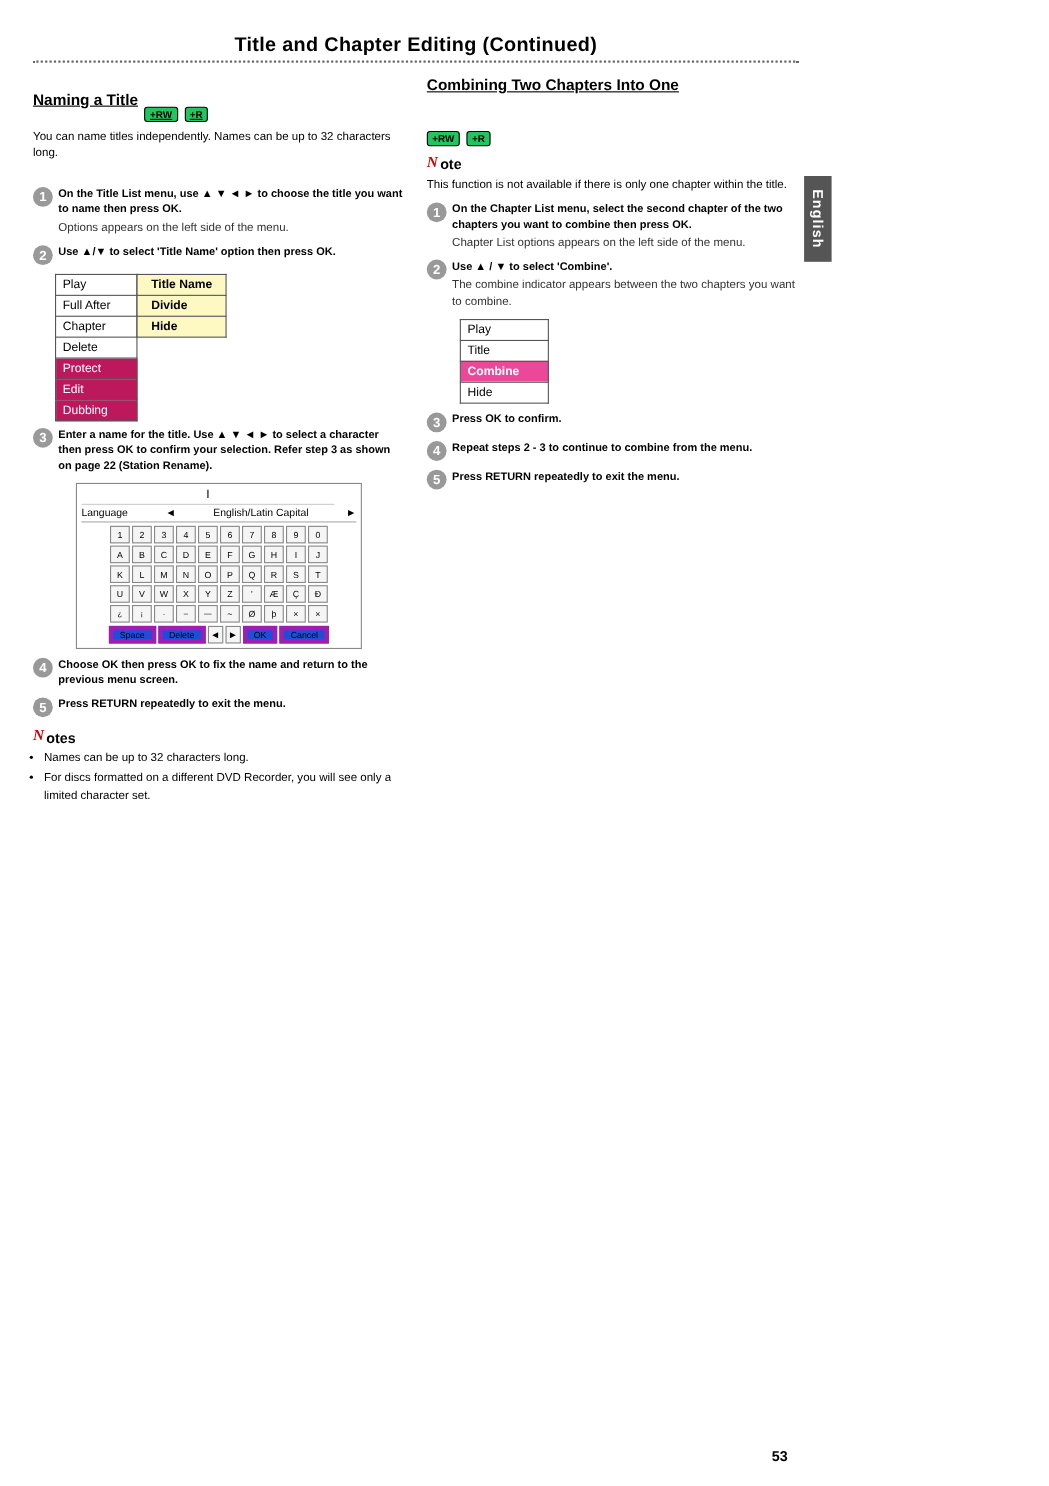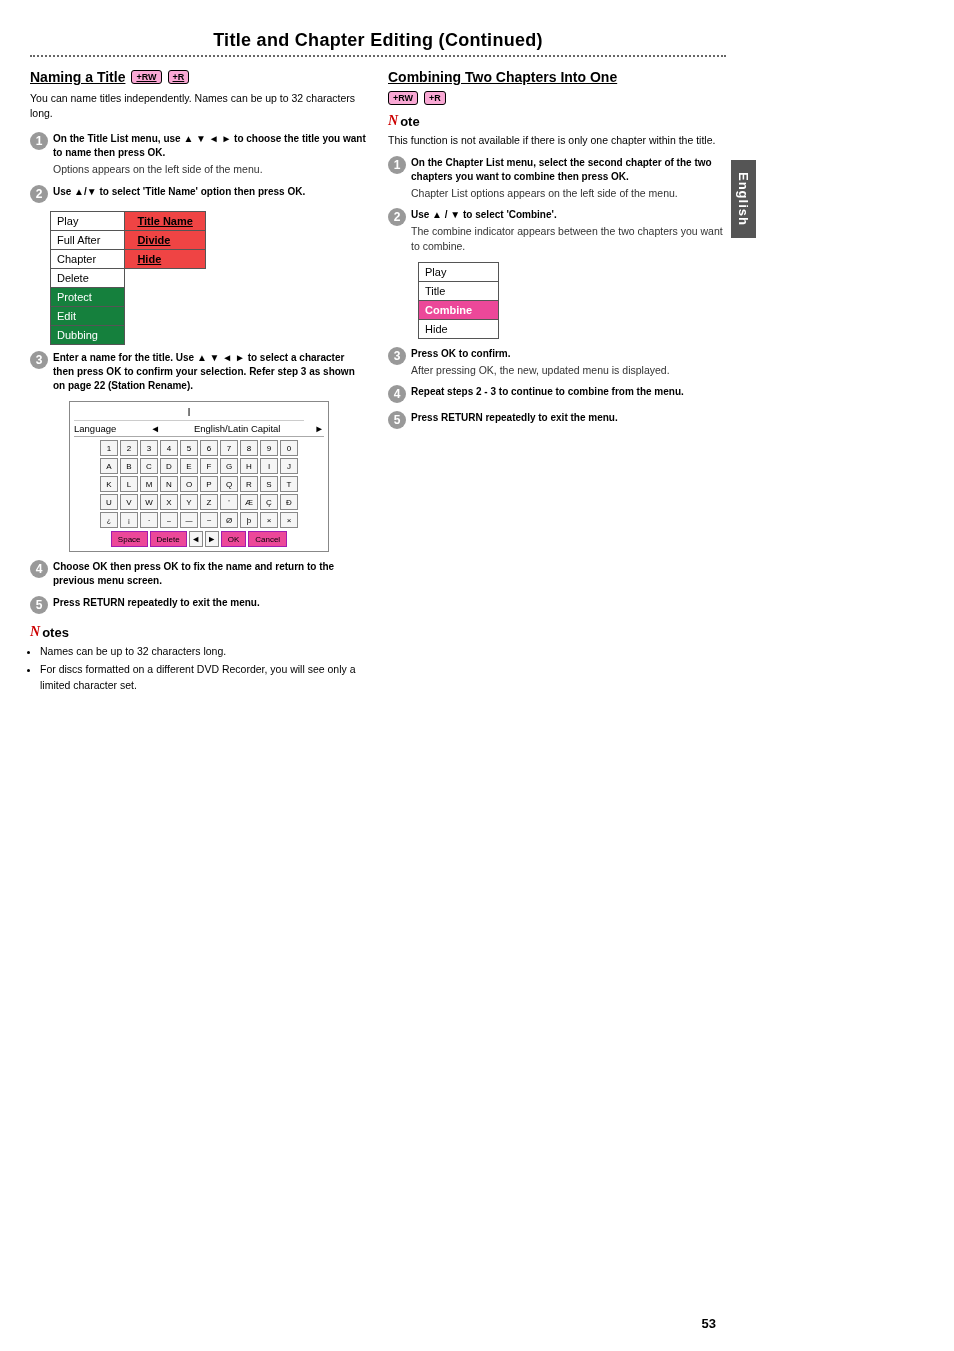--- a/index.html
+++ b/index.html
@@ -54,21 +54,22 @@
       gap: 6px;
     }
     
     .badge {
       display: inline-block;
       border: 1.5px solid #000;
       border-radius: 3px;
       padding: 1px 4px;
       font-size: 9px;
       font-weight: bold;
-      background: #f9a8d4;
+      background: #22c55e;
+      margin-top: 28px;
     }
     
     .step {
       display: flex;
       align-items: flex-start;
       margin-bottom: 8px;
       gap: 5px;
     }
     .step-num {
       min-width: 18px;
@@ -130,24 +131,24 @@
       background: #f5f5f5;
     }
     .keyboard-footer {
       display: flex;
       gap: 2px;
       justify-content: center;
       align-items: center;
       margin-top: 3px;
     }
     .key-wide {
-      border: 1px solid #a21caf;
+      border: 4px solid #a21caf;
       padding: 1px 6px;
       font-size: 8px;
-      background: #ec4899;
+      background: #1d4ed8;
       height: 16px;
       display: flex;
       align-items: center;
     }
     .key-arrow {
       border: 1px solid #888;
       width: 14px;
       height: 16px;
       font-size: 9px;
       display: flex;
@@ -242,35 +243,34 @@
       border-collapse: collapse;
     }
     .main-menu td {
       border: 1px solid #555;
       padding: 3px 24px 3px 6px;
       font-size: 11px;
       min-width: 70px;
       background: #fff;
     }
     .main-menu td.active {
-      background: #15803d;
+      background: #be185d;
       color: #fff;
     }
     .popup-menu {
       border-collapse: collapse;
       margin-left: -1px;
     }
     .popup-menu td {
       border: 1px solid #555;
       padding: 3px 12px;
       font-size: 11px;
       min-width: 70px;
-      background: #ef4444;
-      font-weight: bold;
-      text-decoration: underline;
+      background: #fef9c3;
+      font-weight: bold;
     }
     .cursor-text {
       display: block;
       width: 230px;
       text-align: center;
       font-size: 11px;
       margin-bottom: 2px;
       border-bottom: 1px solid #ccc;
       padding-bottom: 2px;
     }
@@ -285,21 +285,21 @@
   <div class="two-col">
 
     <div class="left-col">
 
       <div class="section-heading">
         <span>Naming a Title</span>
         <span class="badge">+RW</span>
         <span class="badge">+R</span>
       </div>
 
-      <p style="font-size:10.5px; margin-bottom:12px; line-height:1.4;">You can name titles independently. Names can be up to 32 characters long.</p>
+      <p style="font-size:10.5px; margin-bottom:24px; line-height:1.4;">You can name titles independently. Names can be up to 32 characters long.</p>
 
       <div class="step">
         <div class="step-num">1</div>
         <div class="step-content">
           <p><strong>On the Title List menu, use ▲ ▼ ◄ ► to choose the title you want to name then press OK.</strong></p>
           <p class="sub-text">Options appears on the left side of the menu.</p>
         </div>
       </div>
 
       <div class="step">
@@ -516,21 +516,20 @@
         <tr>
               <td>Hide</td>
             </tr>
       </tbody>
         </table>
 
       <div class="step">
         <div class="step-num">3</div>
         <div class="step-content">
           <p><strong>Press OK to confirm.</strong></p>
-          <p class="sub-text">After pressing OK, the new, updated menu is displayed.</p>
         </div>
       </div>
 
       <div class="step">
         <div class="step-num">4</div>
         <div class="step-content">
           <p><strong>Repeat steps 2 - 3 to continue to combine from the menu.</strong></p>
         </div>
       </div>
 

